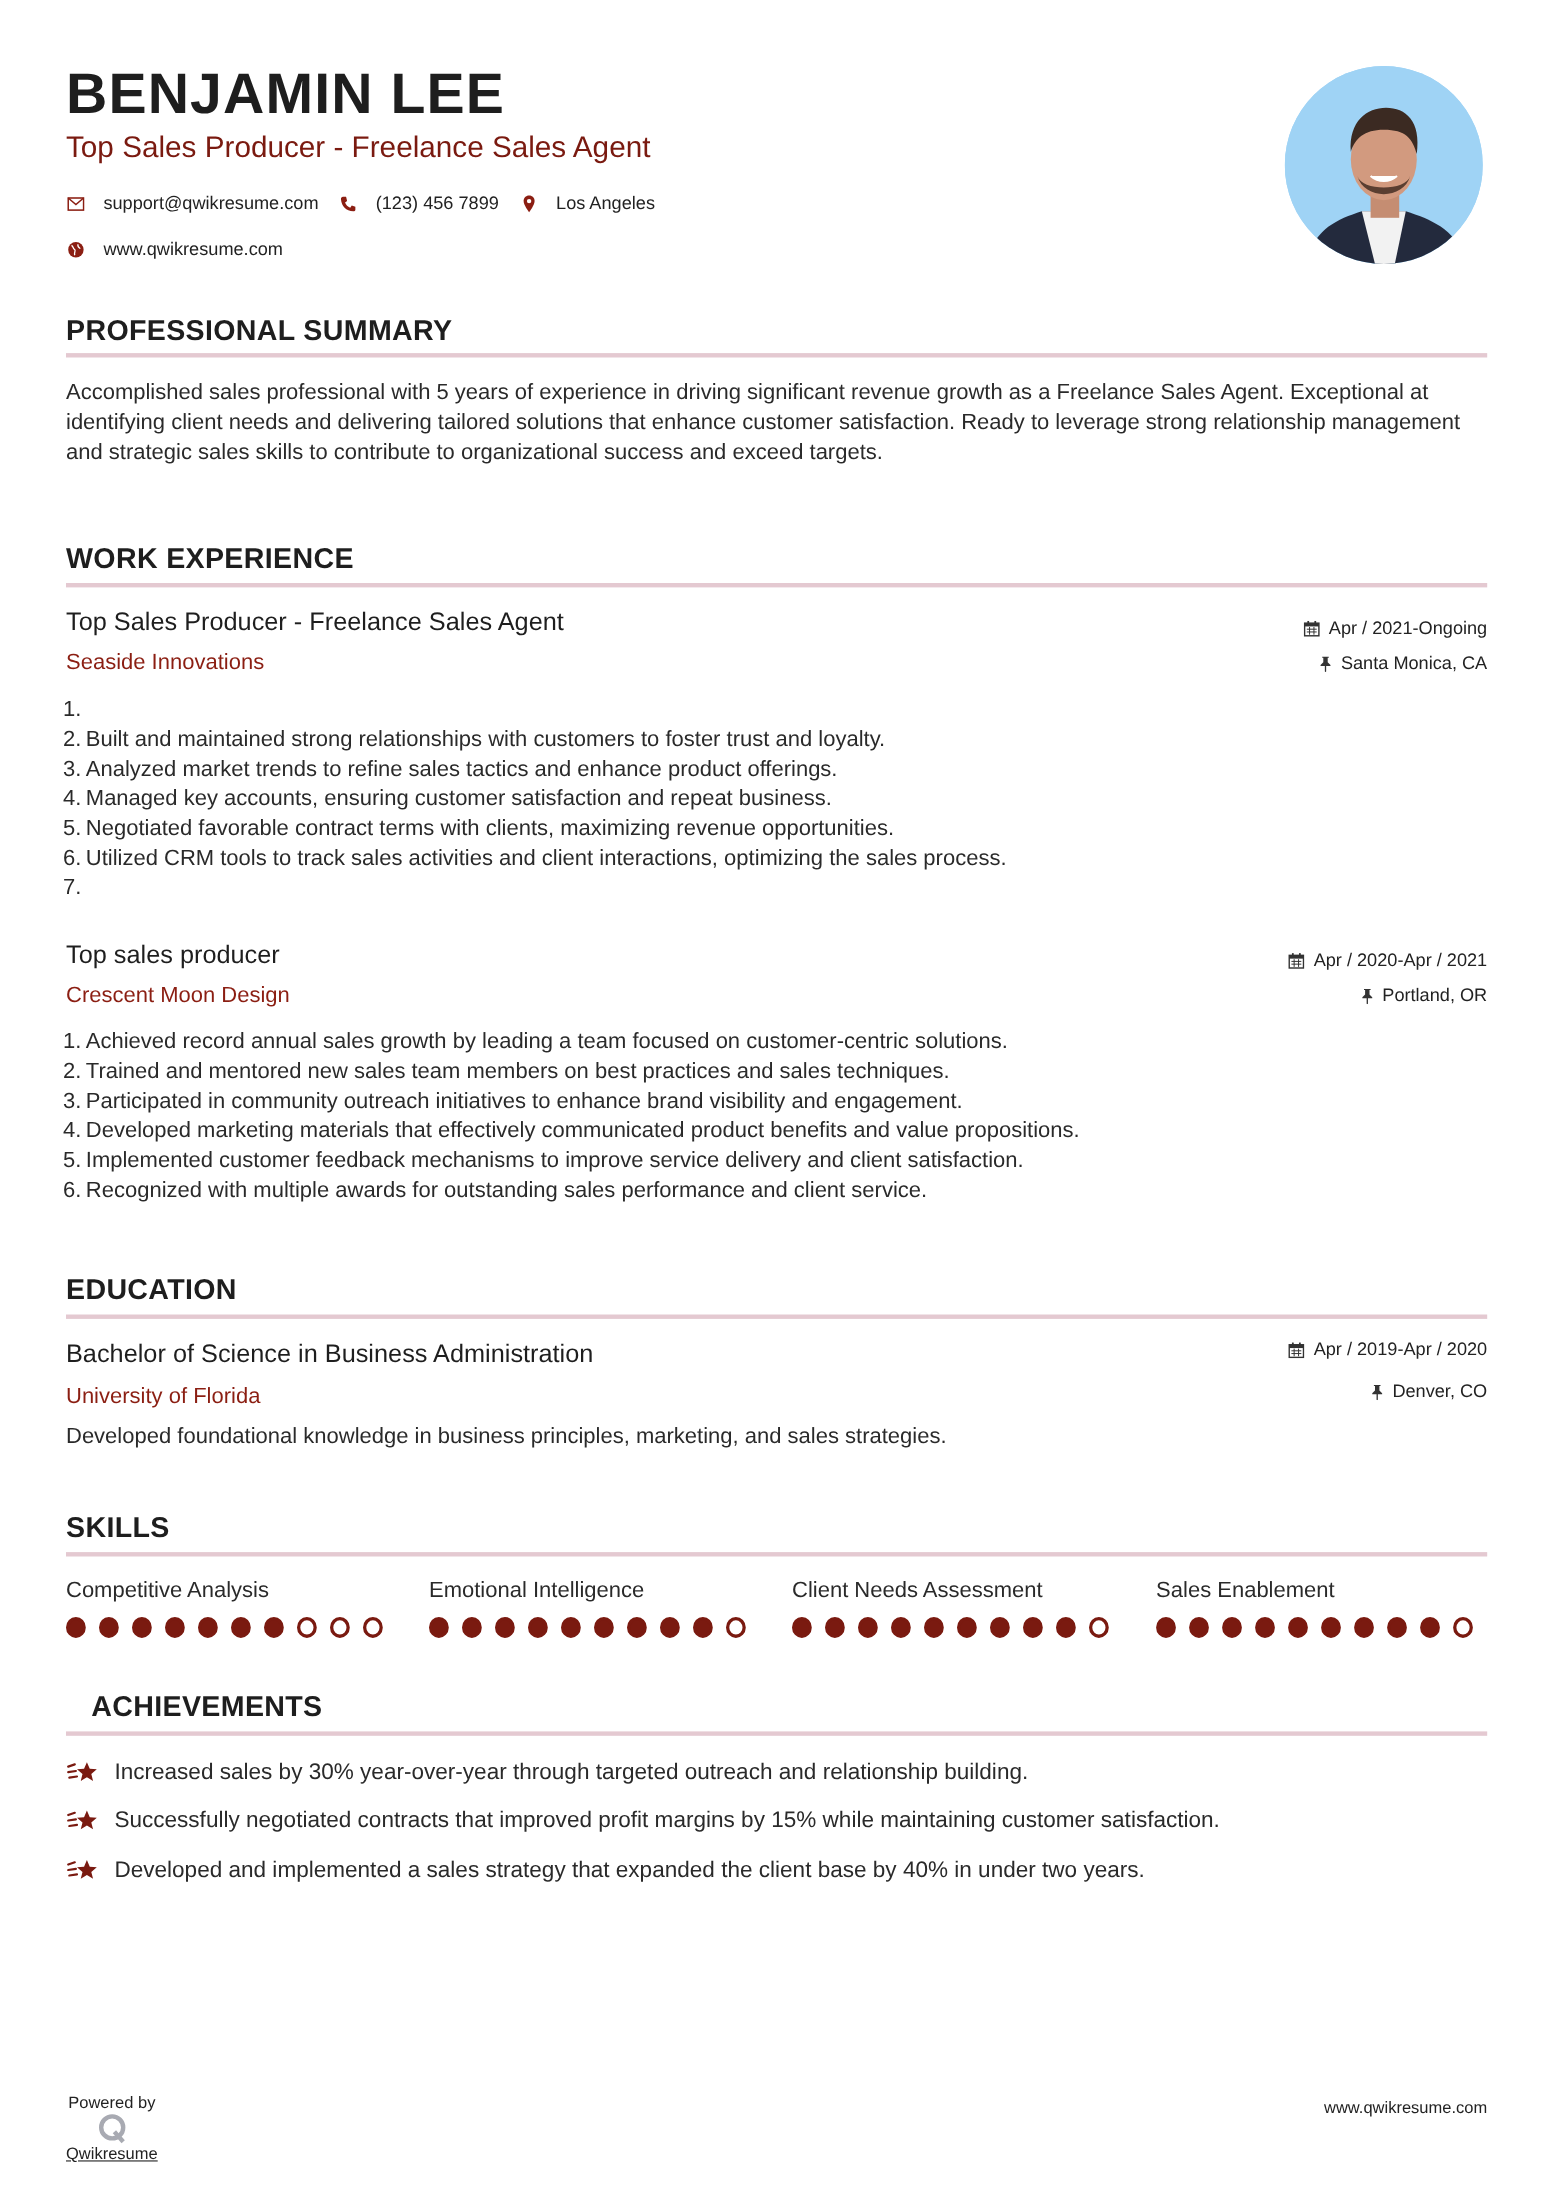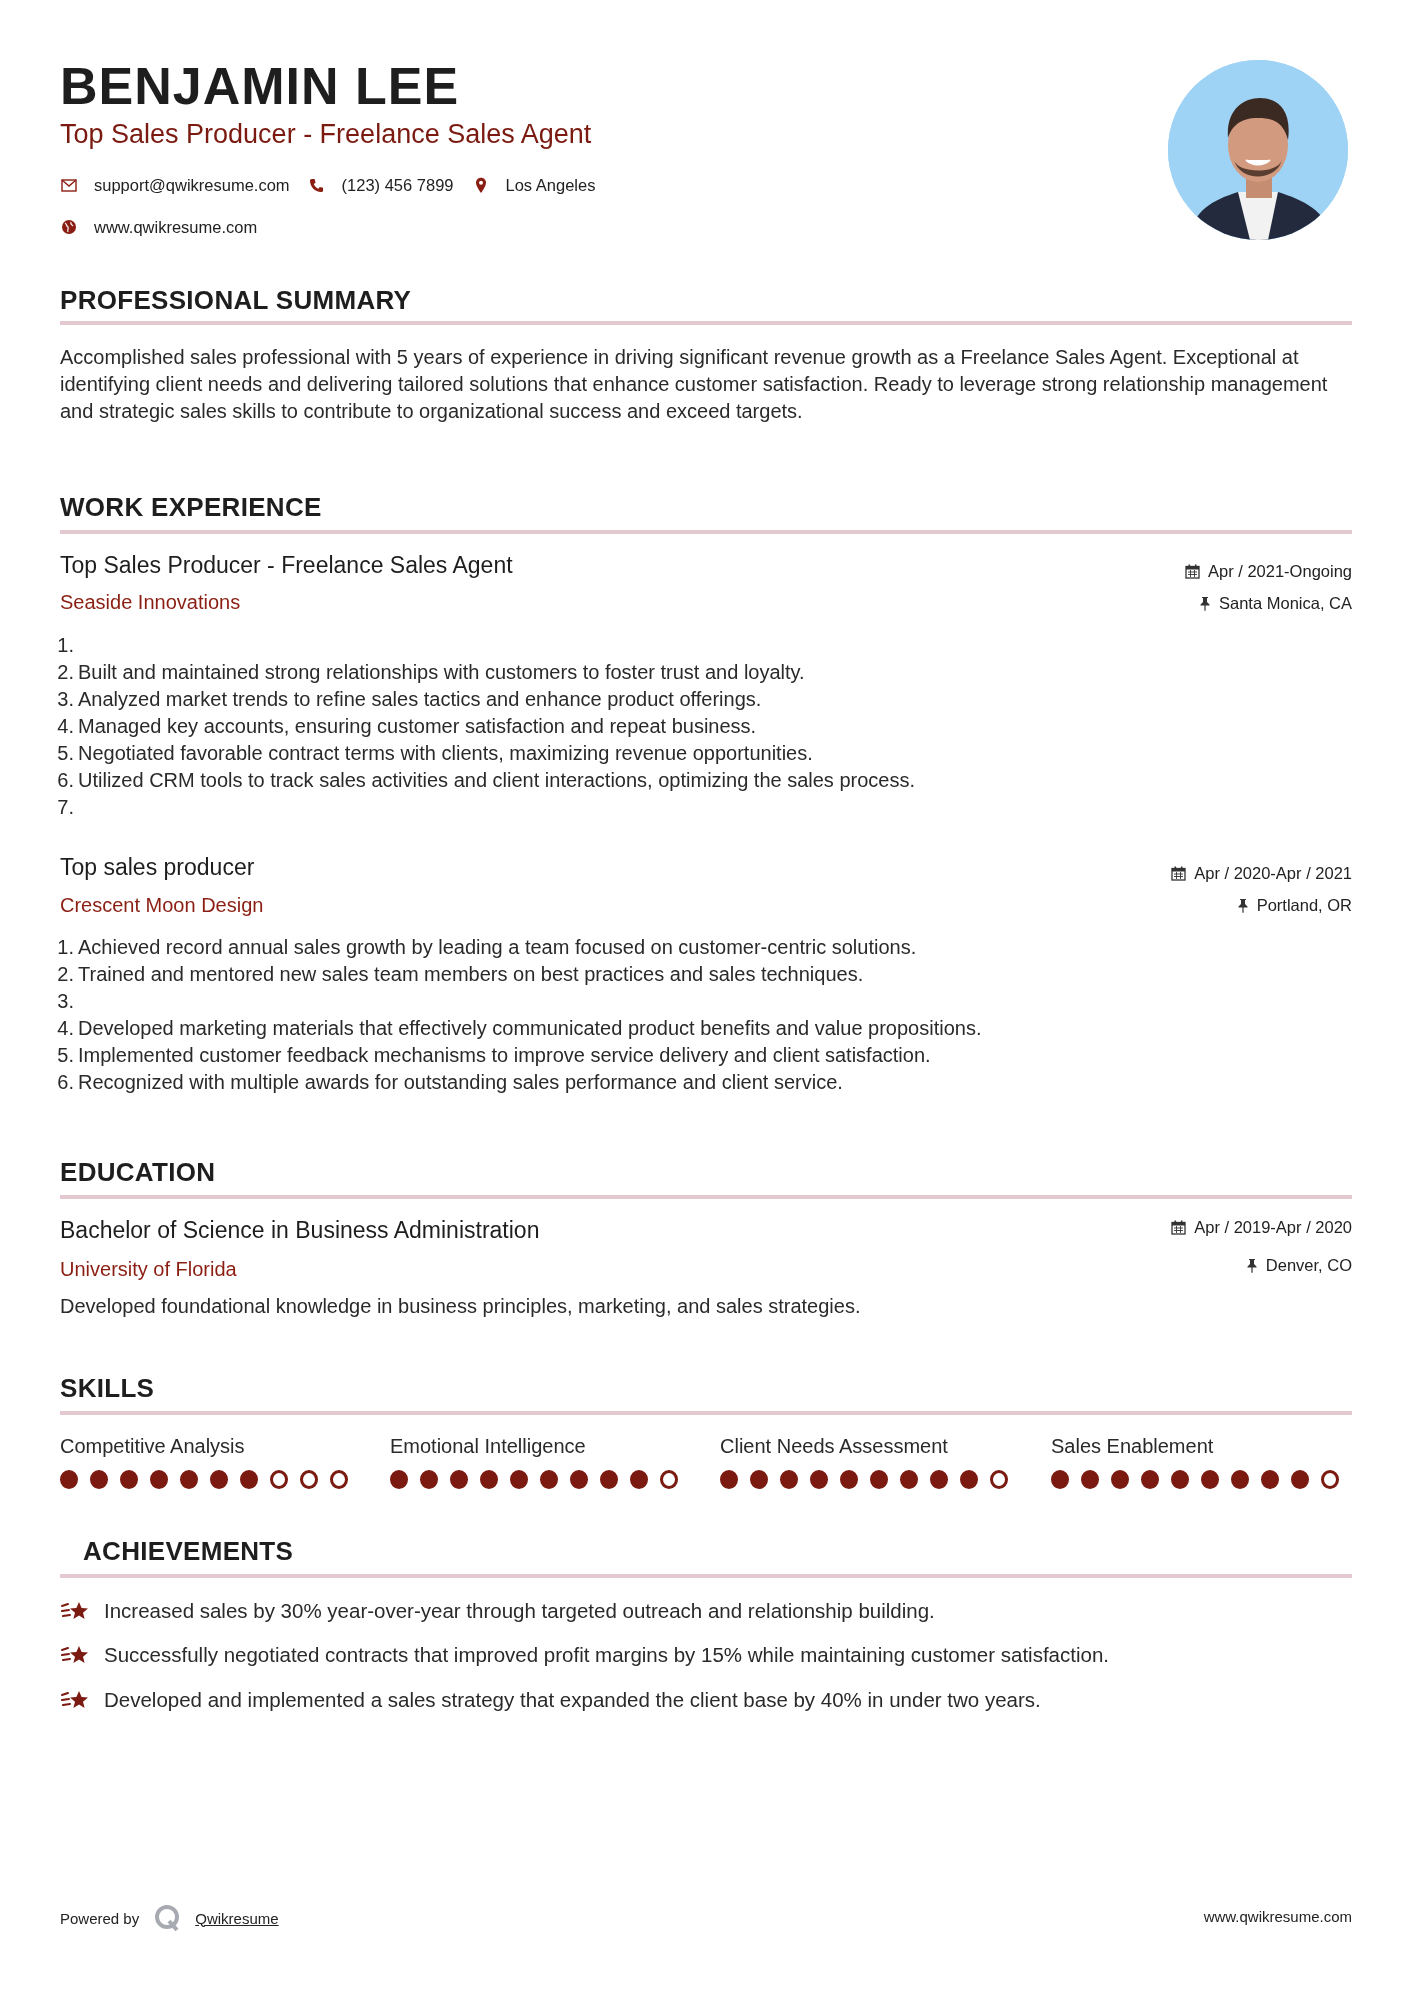--- a/index.html
+++ b/index.html
@@ -24,21 +24,21 @@
   .list { left: 52px; width: 1300px; font-size: 20px; line-height: 27px; color: #2a2a2a; list-style: none; }
   .list li { display: flex; }
   .list li .num { width: 26px; text-align: right; padding-right: 4px; flex-shrink: 0; }
   .skill { width: 300px; }
   .skill-name { font-size: 20px; color: #2a2a2a; line-height: 1; height: 22px; }
   .dots { display: flex; margin-top: 12px; }
   .dot { width: 19px; height: 19px; border-radius: 50%; margin-right: 12px; background: #7a1a10; border: 3px solid #7a1a10; }
   .dot.empty { background: #ffffff; }
   .ach { left: 60px; display: flex; align-items: center; font-size: 20.5px; color: #2a2a2a; line-height: 1; }
   .ach .ic { width: 30px; height: 26px; margin-right: 14px; display: inline-flex; }
-  .footer-left { left: 60px; top: 1903px; display: flex; align-items: center; font-size: 15px; color: #222; }
+  .footer-left { left: 60px; top: 1903px; display: flex; align-items: center; font-size: 15px; color: #222; flex-direction: column; }
   .footer-left .q { margin: 0 12px 0 14px; display: inline-flex; }
   .footer-left .link { text-decoration: underline; color: #222; }
   .footer-right { right: 55px; top: 1908px; font-size: 15px; color: #222; }
 </style>
 </head>
 <body>
 
 <div class="abs name">BENJAMIN LEE</div>
 <div class="abs subtitle">Top Sales Producer - Freelance Sales Agent</div>
 
@@ -173,20 +173,21 @@
   <li>
       <span class="num">1.</span>
       <span>Achieved record annual sales growth by leading a team focused on customer-centric solutions.</span>
     </li>
   <li>
       <span class="num">2.</span>
       <span>Trained and mentored new sales team members on best practices and sales techniques.</span>
     </li>
   <li>
       <span class="num">3.</span>
+      <span>Participated in community outreach initiatives to enhance brand visibility and engagement.</span>
     </li>
   <li>
       <span class="num">4.</span>
       <span>Developed marketing materials that effectively communicated product benefits and value propositions.</span>
     </li>
   <li>
       <span class="num">5.</span>
       <span>Implemented customer feedback mechanisms to improve service delivery and client satisfaction.</span>
     </li>
   <li>

